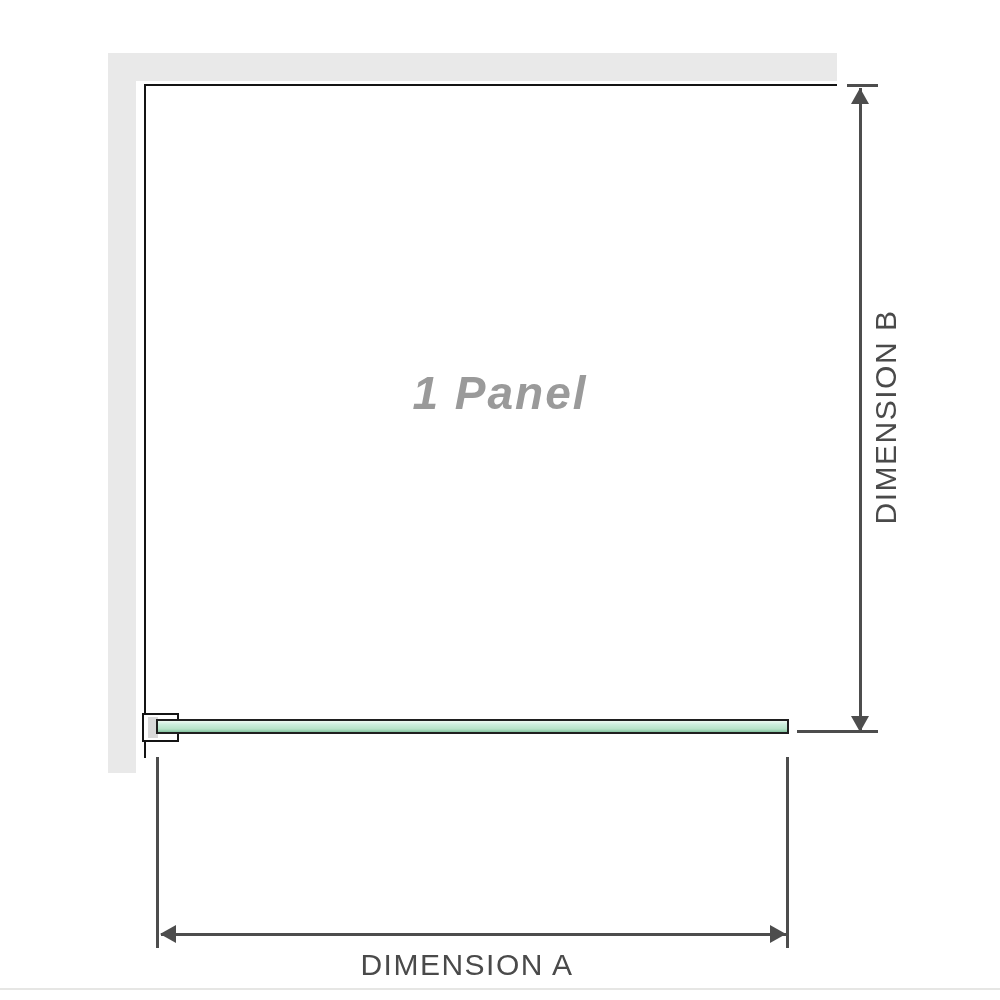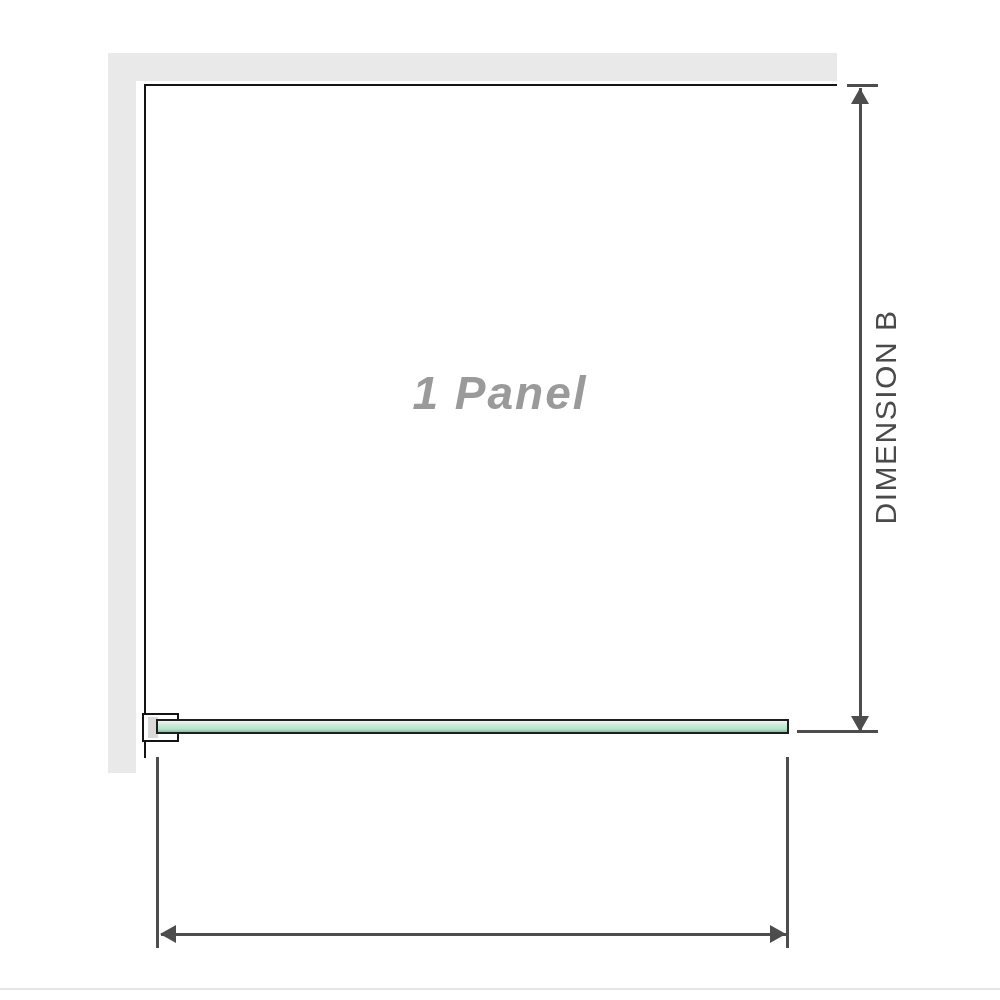--- a/index.html
+++ b/index.html
@@ -97,15 +97,16 @@
   <div class="abs" id="dim-b-arrow-up"></div>
   <div class="abs" id="dim-b-arrow-down"></div>
   <div class="abs dim" id="dim-b-tick-bottom"></div>
   <div class="abs dim-label" id="dim-b-label">DIMENSION B</div>
 
   <div class="abs dim" id="dim-a-ext-left"></div>
   <div class="abs dim" id="dim-a-ext-right"></div>
   <div class="abs dim" id="dim-a-line"></div>
   <div class="abs" id="dim-a-arrow-left"></div>
   <div class="abs" id="dim-a-arrow-right"></div>
+  <div class="abs dim-label" id="dim-a-label">DIMENSION A</div>
 
   <div class="abs" id="footer-rule"></div>
 </div>
 
 </body></html>

